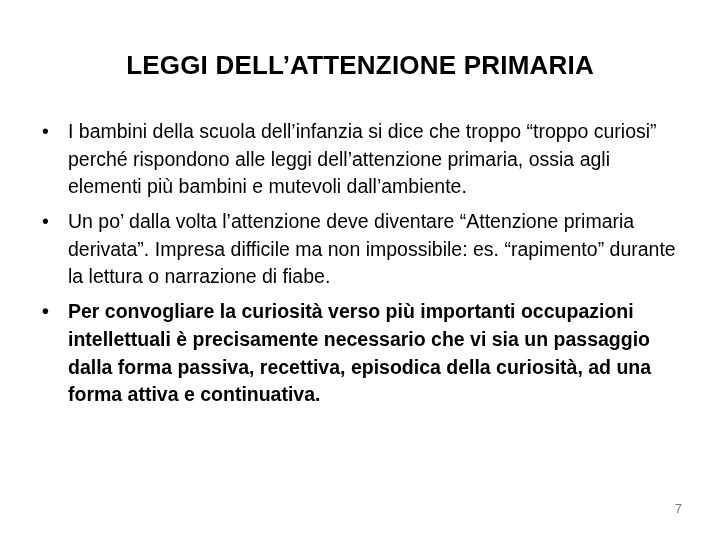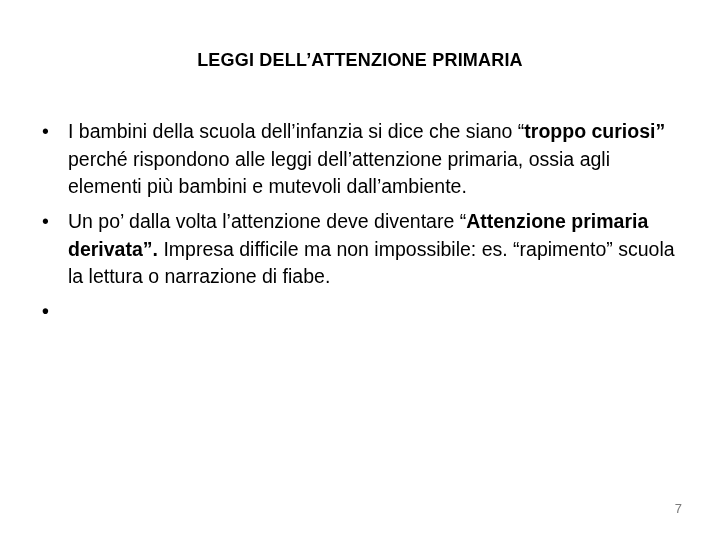--- a/index.html
+++ b/index.html
@@ -19,21 +19,21 @@
     width: 720px;
     height: 540px;
     box-sizing: border-box;
   }
   .slide-title {
     position: absolute;
     top: 50px;
     left: 0;
     width: 720px;
     text-align: center;
-    font-size: 18px;
+    font-size: 26px;
     font-weight: bold;
     letter-spacing: 0.2px;
   }
   .body-list {
     position: absolute;
     top: 118px;
     left: 36px;
     width: 648px;
     list-style: none;
     margin: 0;
@@ -47,41 +47,41 @@
     margin-bottom: 7px;
   }
   .bullet-item .dot {
     position: absolute;
     left: 6px;
     top: 0;
     font-size: 19.5px;
     line-height: 1.42;
   }
   .b {
-    font-weight: bold;
+    font-weight: normal;
   }
   .item-bold {
     font-weight: bold;
   }
   .page-number {
     position: absolute;
     right: 38px;
     bottom: 24px;
     font-size: 13px;
     color: #7b7b7b;
   }
 </style>
 </head>
 <body>
 
 <div class="slide">
 
   <div class="slide-title">LEGGI DELL’ATTENZIONE PRIMARIA</div>
 
   <ul class="body-list">
-      <li class="bullet-item"><span class="dot">•</span><span><span>I bambini della scuola dell’infanzia si dice che siano “</span><span class="b">troppo curiosi”</span><span> perché rispondono alle leggi dell’attenzione primaria, ossia agli elementi più bambini e mutevoli dall’ambiente.</span></span></li>
-      <li class="bullet-item"><span class="dot">•</span><span><span>Un po’ dalla volta l’attenzione deve diventare “</span><span class="b">Attenzione primaria derivata”.</span><span> Impresa difficile ma non impossibile: es. “rapimento” scuola la lettura o narrazione di fiabe.</span></span></li>
-      <li class="bullet-item item-bold"><span class="dot">•</span></li>
+      <li class="bullet-item"><span class="dot">•</span><span><span>I bambini della scuola dell’infanzia si dice che troppo “</span><span class="b">troppo curiosi”</span><span> perché rispondono alle leggi dell’attenzione primaria, ossia agli elementi più bambini e mutevoli dall’ambiente.</span></span></li>
+      <li class="bullet-item"><span class="dot">•</span><span><span>Un po’ dalla volta l’attenzione deve diventare “</span><span class="b">Attenzione primaria derivata”.</span><span> Impresa difficile ma non impossibile: es. “rapimento” durante la lettura o narrazione di fiabe.</span></span></li>
+      <li class="bullet-item item-bold"><span class="dot">•</span><span><span>Per convogliare la curiosità verso più importanti occupazioni intellettuali è precisamente necessario che vi sia un passaggio dalla forma passiva, recettiva, episodica della curiosità, ad una forma attiva e continuativa.</span></span></li>
     </ul>
 
   <div class="page-number">7</div>
 
 </div>
 
 </body></html>

